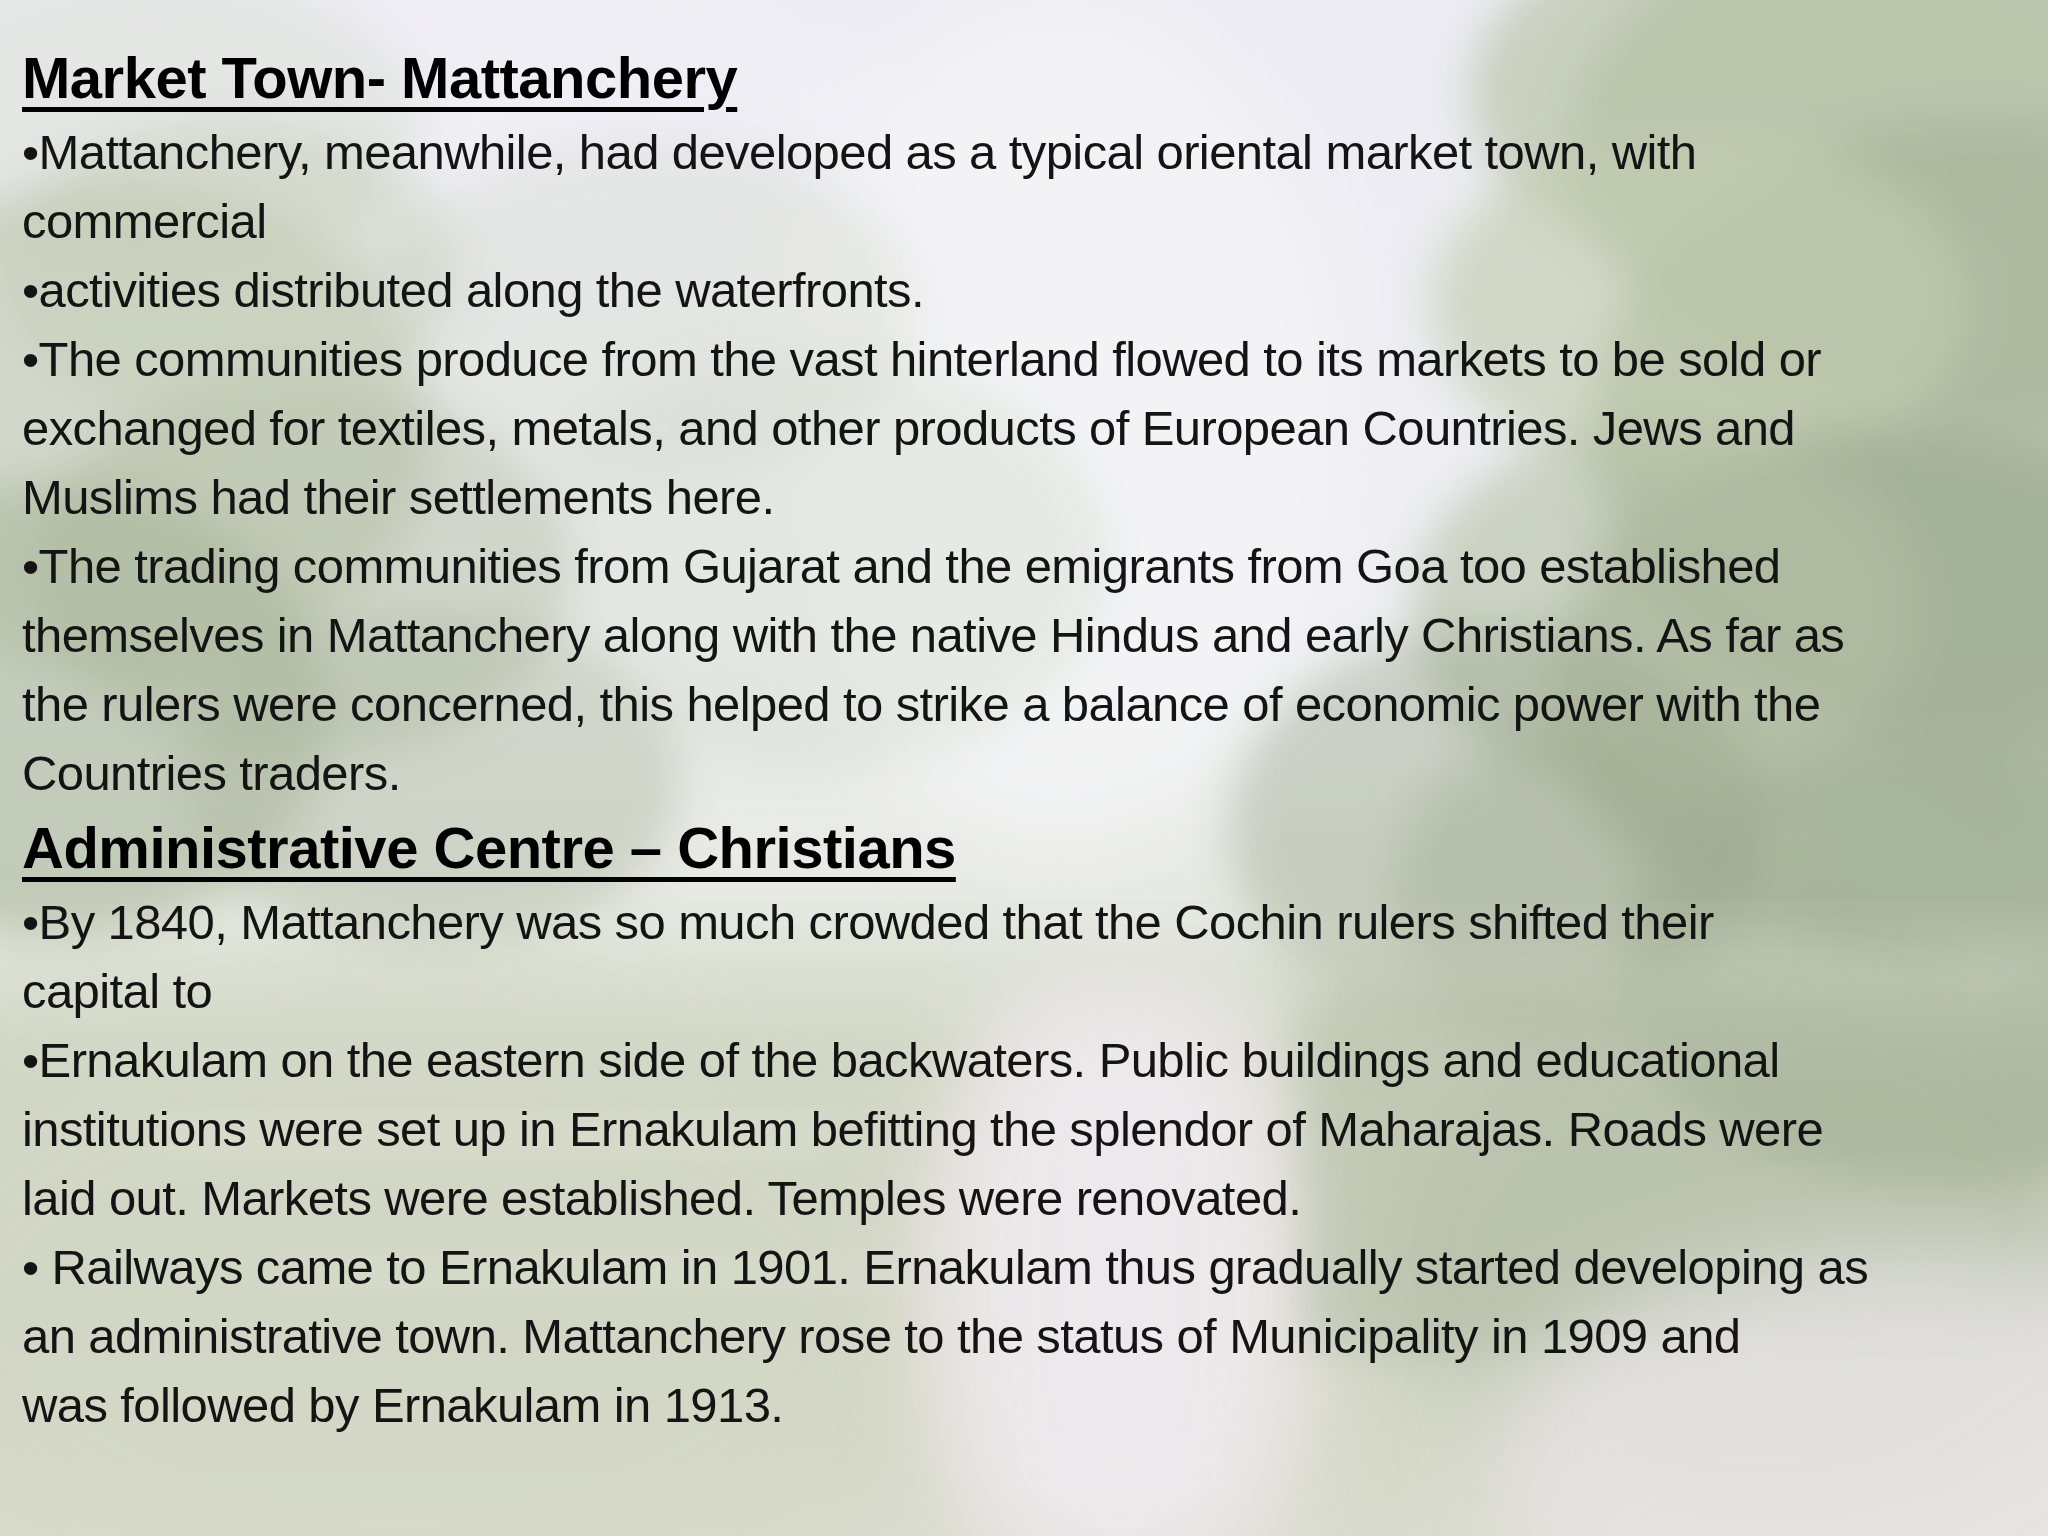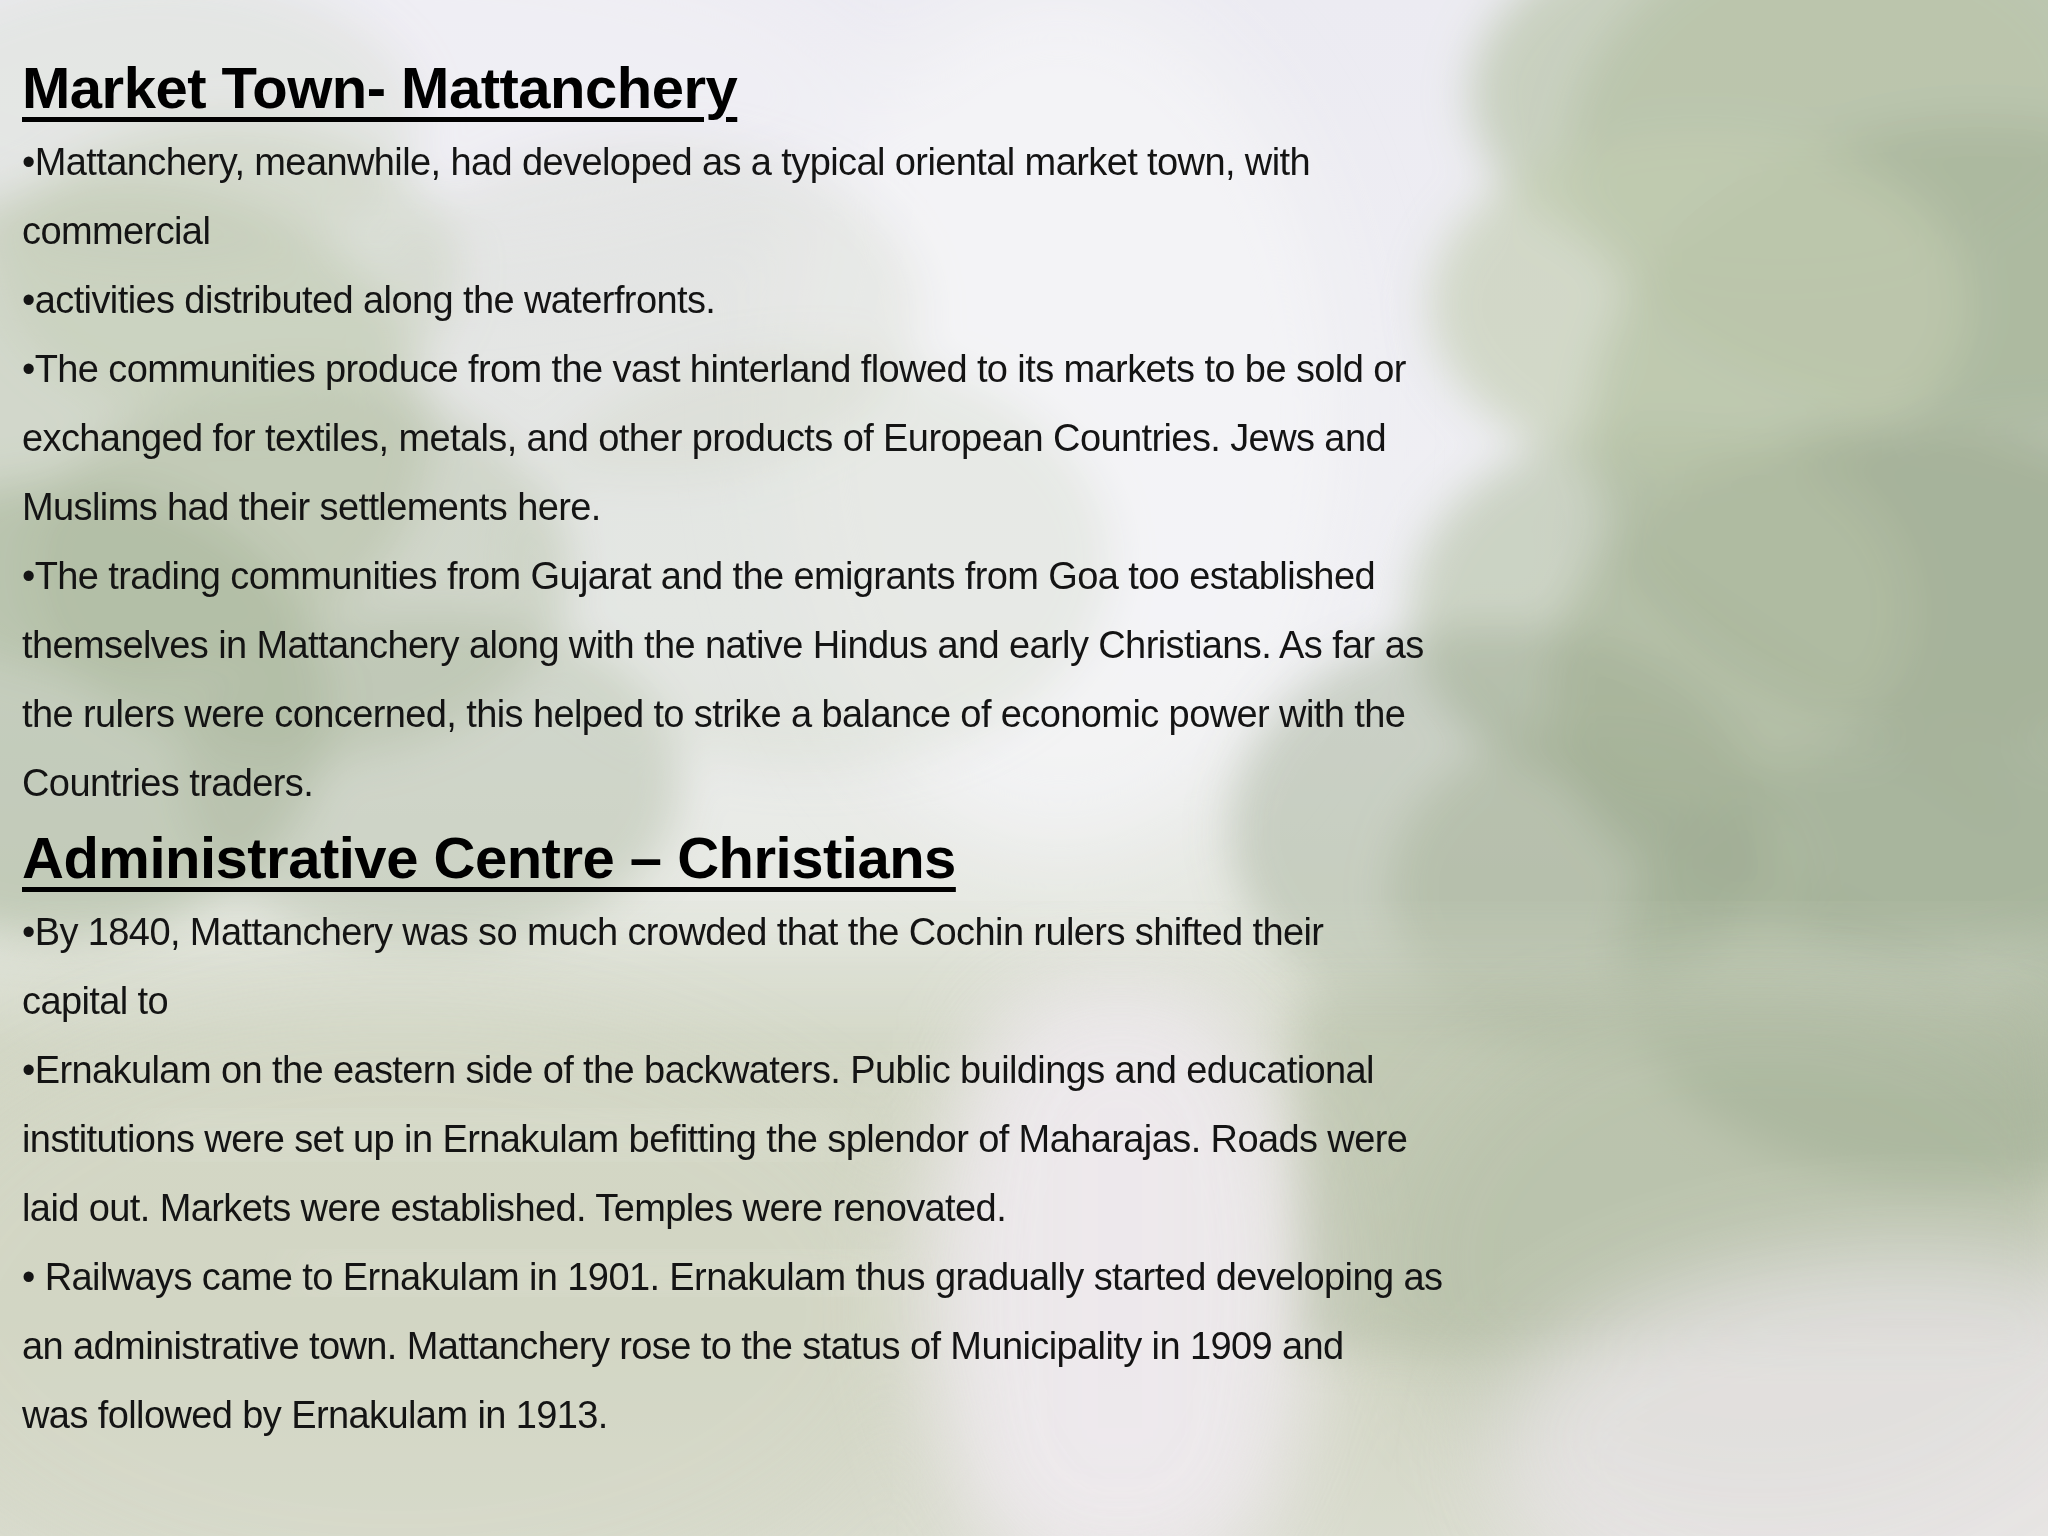--- a/index.html
+++ b/index.html
@@ -3,30 +3,30 @@
 <meta charset="utf-8">
 <style>
   html,body{margin:0;padding:0;background:#666;}
   .slide{
     position:relative;
     width:2048px;height:1536px;
     overflow:hidden;
     font-family:"Liberation Sans",sans-serif;
   }
   .bg{position:absolute;top:0;left:0;width:2048px;height:1536px;display:block;}
-  .content{position:absolute;top:0;left:0;width:2026px;padding:48px 0 0 22px;}
+  .content{position:absolute;top:0;left:0;width:2026px;padding:38px 0 0 22px;}
   .heading{
     font-size:58px;font-weight:700;line-height:80px;
     color:#000;letter-spacing:-0.5px;white-space:nowrap;
     text-decoration:underline;
     text-decoration-thickness:5px;
     text-underline-offset:9px;
   }
   .line{
-    font-size:38px;line-height:69px;
+    font-size:49px;line-height:69px;
     color:#141414;letter-spacing:-0.6px;white-space:nowrap;
   }
 </style>
 </head>
 <body>
 
 <div class="slide">
 
   <svg class="bg" viewBox="0 0 2048 1536" aria-hidden="true">
     <defs>

